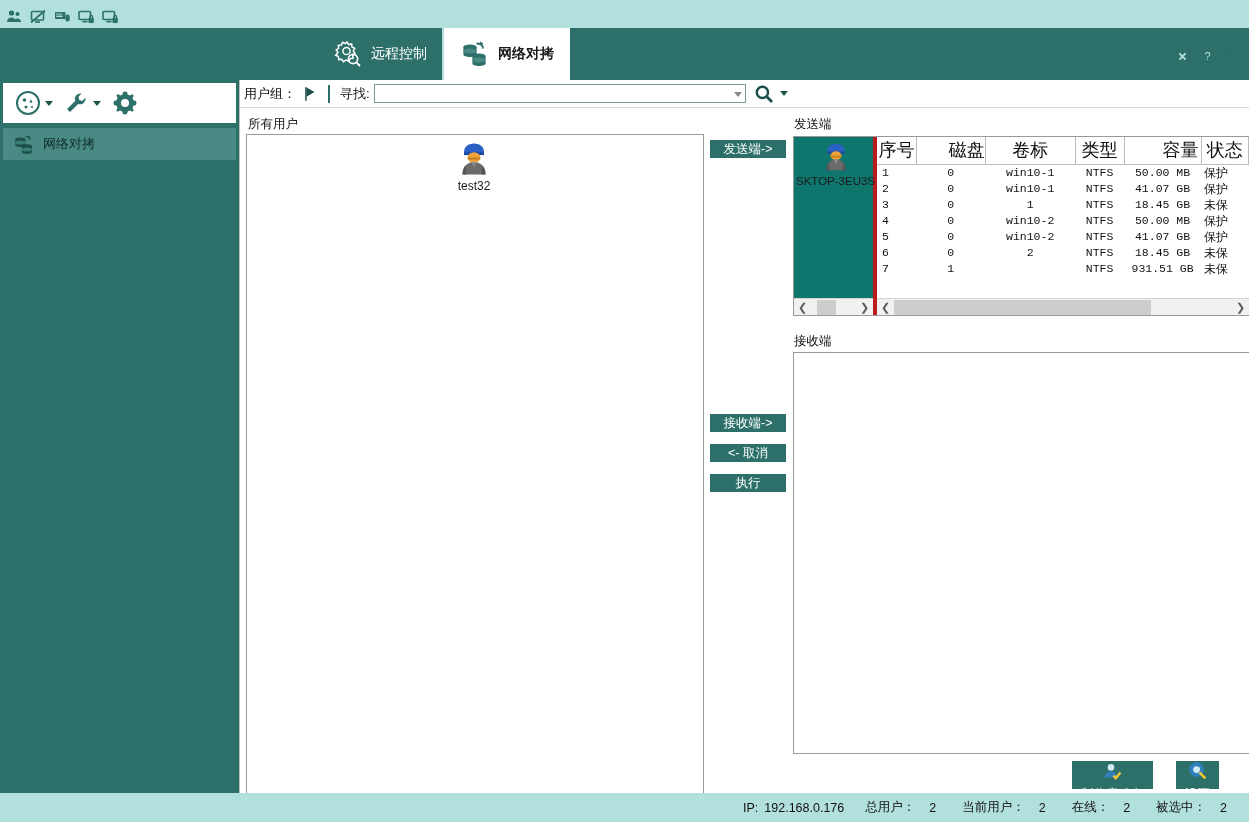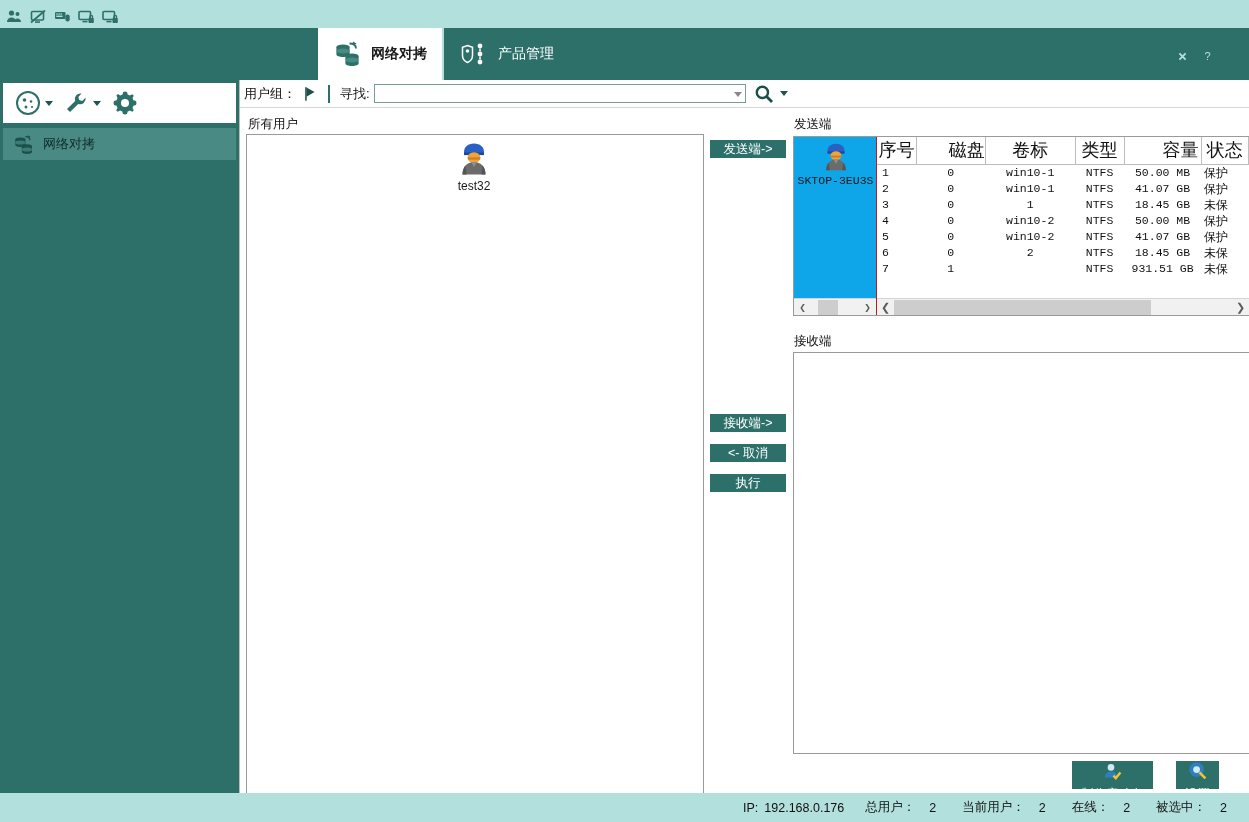--- a/index.html
+++ b/index.html
@@ -158,22 +158,22 @@
 
   
   .sendpanel {
     position: absolute; left: 553px; top: 56px;
     width: 457px; height: 180px;
     display: flex;
     border: 1px solid #9a9a9a; background: #fff;
     overflow: hidden;
   }
   .sp-left {
-    width: 83px; border-right: 1px solid #b91c1c;
-    position: relative; background: #0ea5e9; font-family: Liberation Mono, monospace;
+    width: 83px; border-right: 4px solid #b91c1c;
+    position: relative; background: #0f766e;
   }
   .sp-node {
     position: absolute; top: 3px; left: 0; width: 83px; text-align: center;
     cursor: pointer; user-select: none;
   }
   .sp-node .av { width: 34px; height: 34px; display:block; margin: 0 auto; }
   .sp-node .nm {
     font-size: 11.5px; color: #1a1a1a; margin-top: 1px;
     white-space: nowrap; overflow: hidden;
   }
@@ -294,52 +294,49 @@
         <path d="M11.8 9V7.8a1.4 1.4 0 0 1 2.8 0V9" fill="none" stroke="#2d706a" stroke-width="1.2"></path>
       </svg>
     </span>
   </div>
 
   <div class="tabstrip"></div>
 
   <div class="tabs">
 
 
+    <div class="tab">
+      <span class="tico">
+        <svg viewBox="0 0 30 30" width="30" height="30">
+          <path d="M14 3l1.6 2.6 3-.6.4 3 2.7 1.4-1.4 2.7 1.8 2.4-2.4 1.8.3 3-3 .3-1.3 2.7-2.7-1.3-2.5 1.7-1.8-2.4-3 .3-.3-3-2.7-1.4L5 13.5 3.2 11 5.6 9.3l-.3-3 3-.3L9.6 3.3 12.3 4.6z" fill="none" stroke="#fff" stroke-width="1.5"></path>
+          <circle cx="13.5" cy="12" r="3.6" fill="none" stroke="#fff" stroke-width="1.5"></circle>
+          <circle cx="20" cy="20" r="4.6" fill="none" stroke="#fff" stroke-width="1.7"></circle>
+          <line x1="23.4" y1="23.4" x2="27" y2="27" stroke="#fff" stroke-width="2"></line>
+        </svg>
+      </span>
+      <span class="tlabel">远程控制</span>
+    </div>
 
 
     <div class="tab active">
       <span class="tico">
         <svg viewBox="0 0 30 30" width="30" height="30">
           <ellipse cx="10" cy="8" rx="6.6" ry="2.5" fill="#2d706a"></ellipse>
           <path d="M3.4 8v7.5c0 1.4 3 2.5 6.6 2.5s6.6-1.1 6.6-2.5V8" fill="#2d706a"></path>
           <ellipse cx="10" cy="12" rx="6.6" ry="2.5" fill="#4a8a84"></ellipse>
           <ellipse cx="19" cy="17" rx="6.6" ry="2.5" fill="#2d706a"></ellipse>
           <path d="M12.4 17v7.5c0 1.4 3 2.5 6.6 2.5s6.6-1.1 6.6-2.5V17" fill="#2d706a"></path>
           <ellipse cx="19" cy="21" rx="6.6" ry="2.5" fill="#4a8a84"></ellipse>
           <path d="M16.5 4.5c4 0 6.5 2 6.5 5" fill="none" stroke="#2d706a" stroke-width="1.8"></path>
           <path d="M20 2.6l3.5 2-3.5 2z" fill="#2d706a"></path>
         </svg>
       </span>
       <span class="tlabel">网络对拷</span>
     </div>
 
-    <div class="tab">
-      <span class="tico">
-        <svg viewBox="0 0 30 30" width="30" height="30">
-          <path d="M4.5 4.5l5 1.8v8.2c0 3.5-2.6 6-5 7-2.4-1-5-3.5-5-7V6.3z" transform="translate(3,2)" fill="none" stroke="#fff" stroke-width="1.5"></path>
-          <circle cx="7.5" cy="12" r="1.8" fill="#fff"></circle>
-          <circle cx="20" cy="7" r="2.4" fill="#fff"></circle>
-          <circle cx="20" cy="15" r="2.4" fill="#fff"></circle>
-          <circle cx="20" cy="23" r="2.4" fill="#fff"></circle>
-          <line x1="20" y1="9.4" x2="20" y2="12.6" stroke="#fff" stroke-width="1.5"></line>
-          <line x1="20" y1="17.4" x2="20" y2="20.6" stroke="#fff" stroke-width="1.5"></line>
-        </svg>
-      </span>
-      <span class="tlabel">产品管理</span>
-    </div>
   </div>
 
   <div class="wincontrols">
     <span class="wc">
       <svg viewBox="0 0 17 17" width="17" height="17">
         <circle cx="8.5" cy="8.5" r="8" fill="#2d706a"></circle>
         <path d="M5.4 5.4l6.2 6.2M11.6 5.4l-6.2 6.2" stroke="#b2e0dc" stroke-width="1.8"></path>
       </svg>
     </span>
     <span class="wc">

